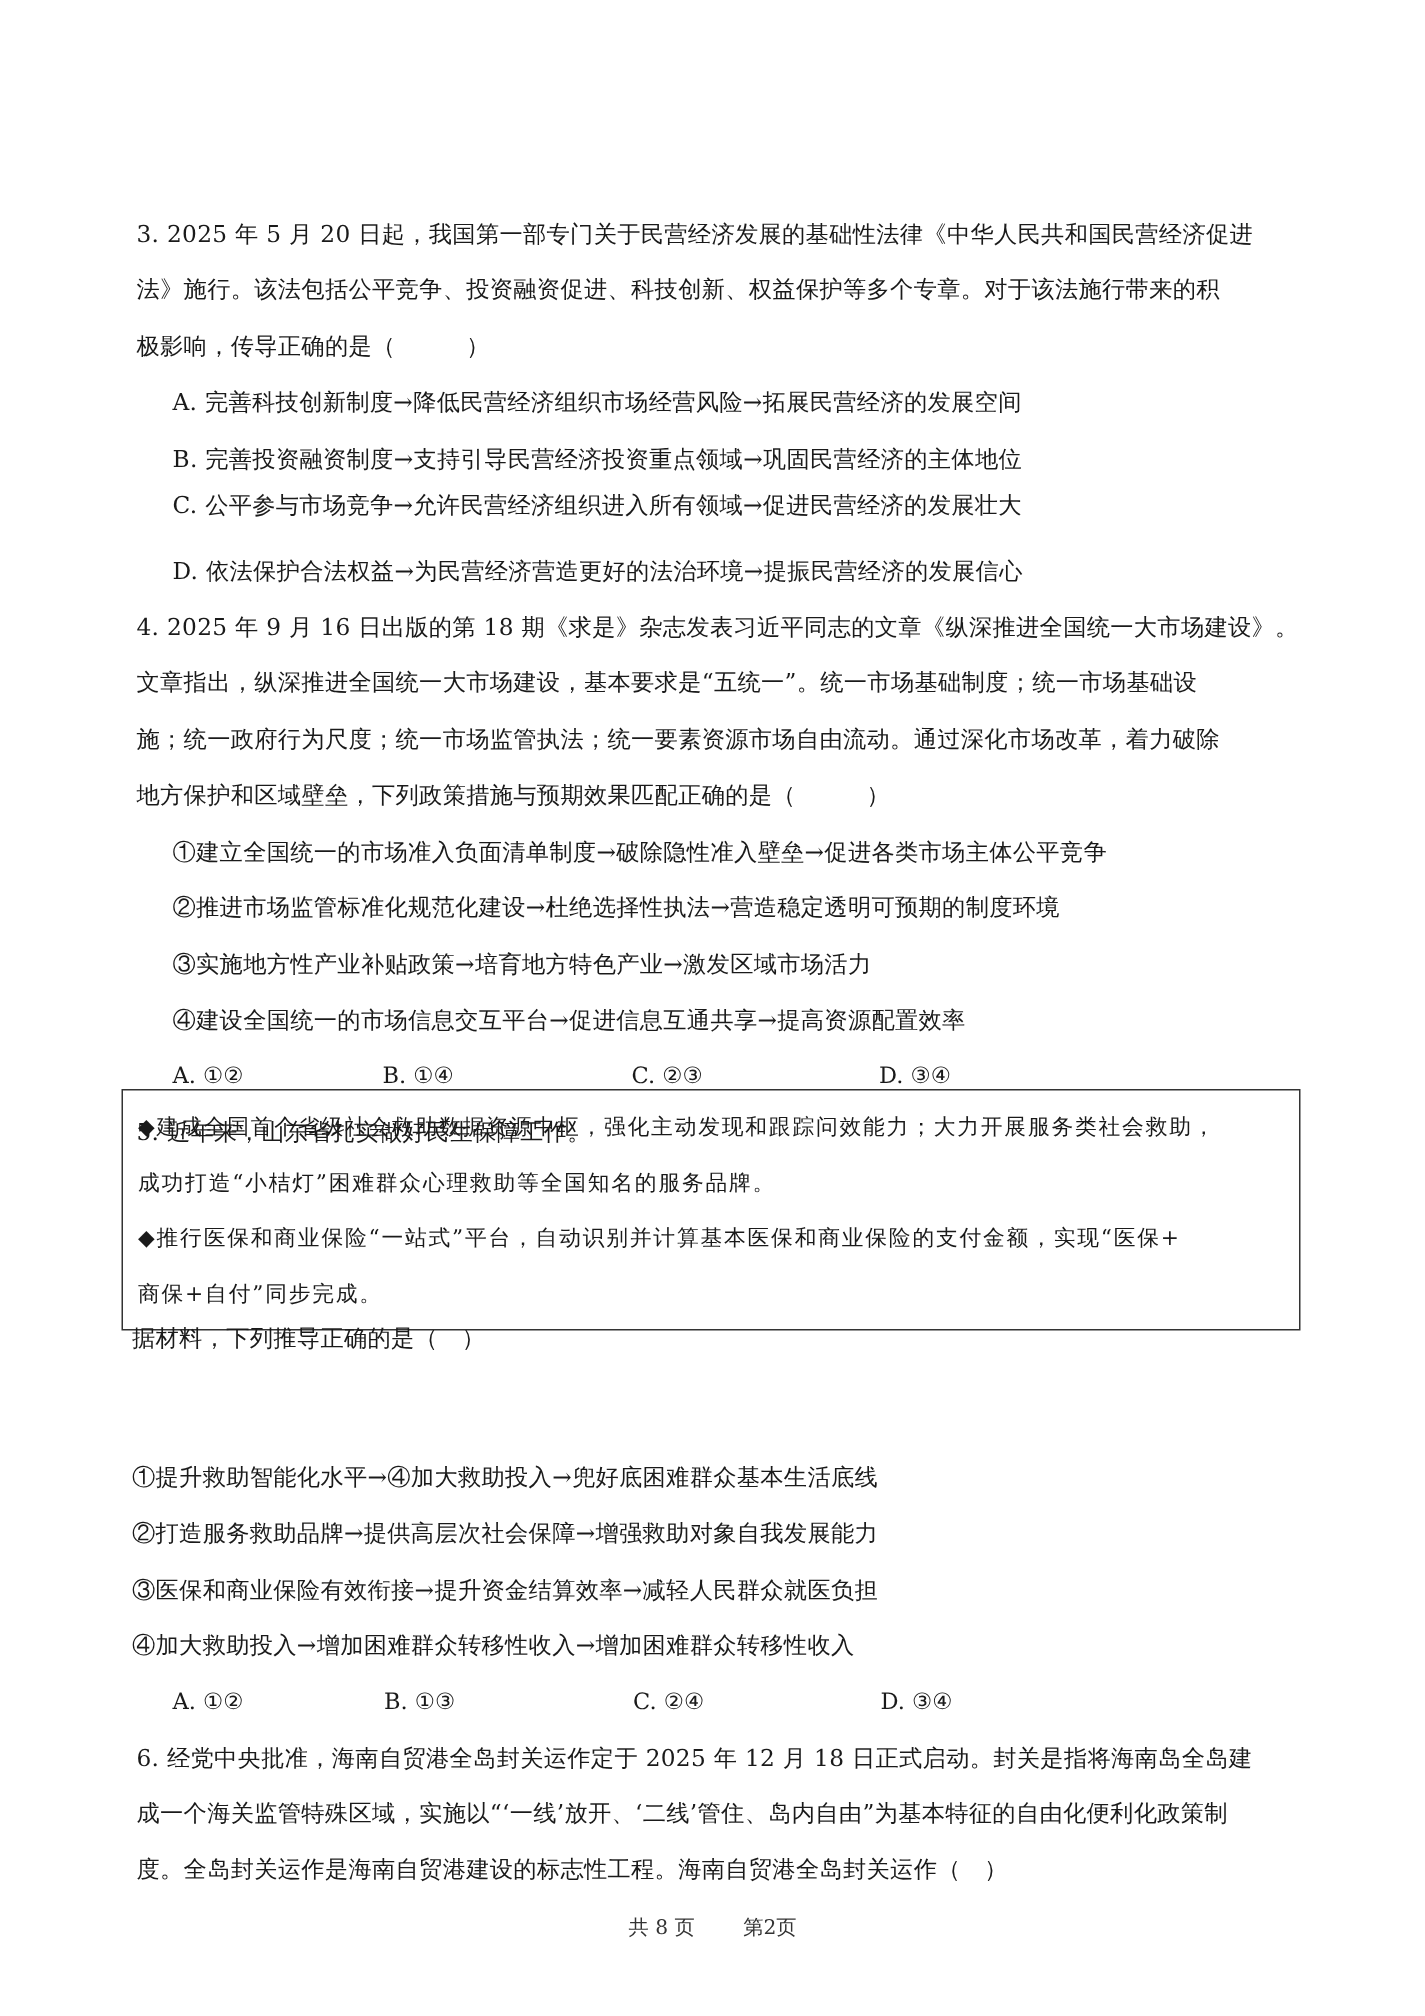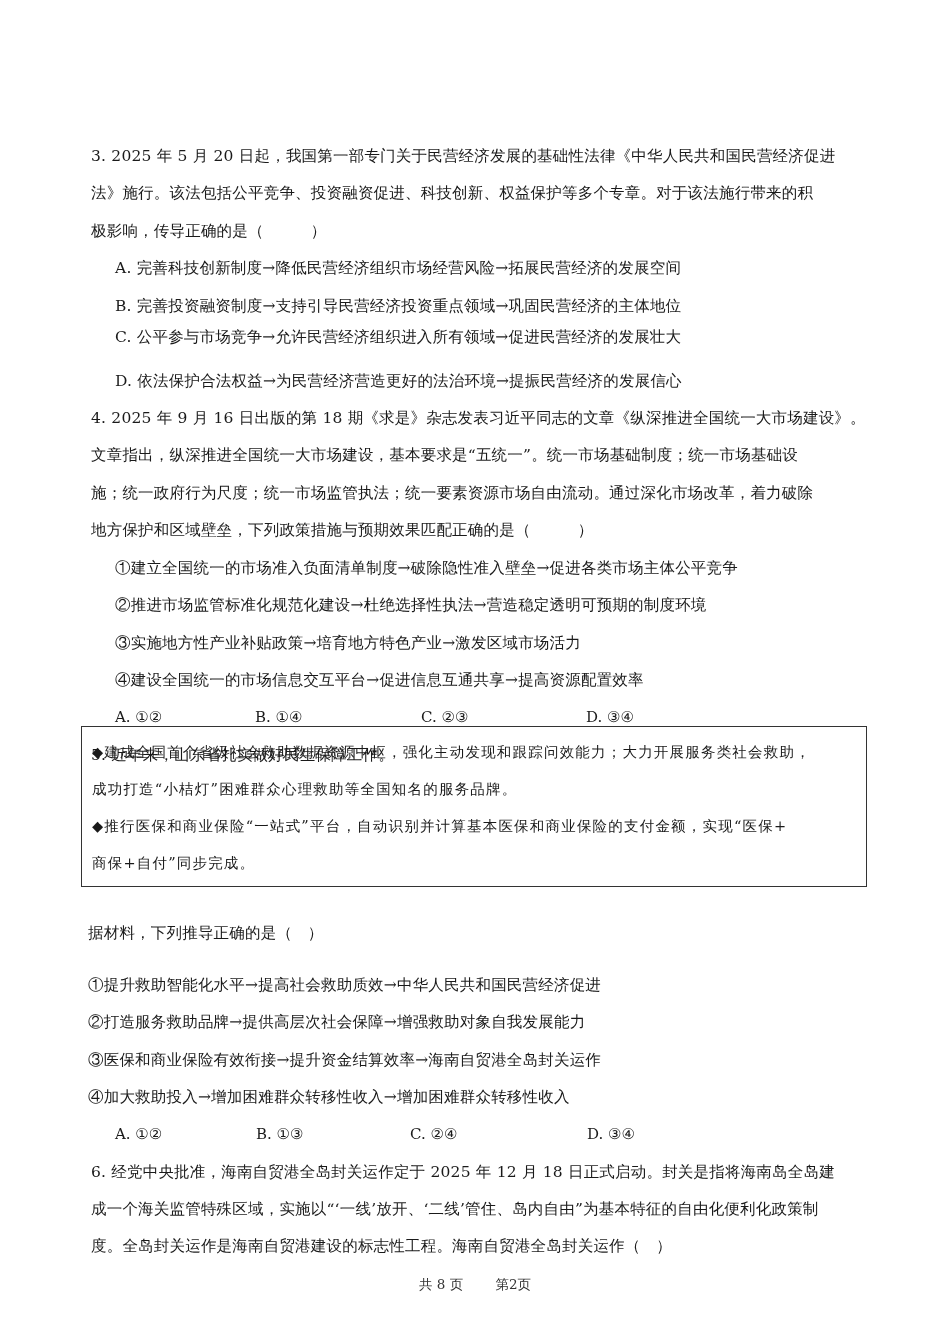--- a/index.html
+++ b/index.html
@@ -46,28 +46,28 @@
   </div>
 
   <div>
     <div class="line" style="top:745px">5. 近年来，山东省扎实做好民生保障工作。</div>
     <div class="box">
       <div class="bl" style="top:15px">◆建成全国首个省级社会救助数据资源中枢，强化主动发现和跟踪问效能力；大力开展服务类社会救助，</div>
       <div class="bl" style="top:52px">成功打造“小桔灯”困难群众心理救助等全国知名的服务品牌。</div>
       <div class="bl" style="top:89px">◆推行医保和商业保险“一站式”平台，自动识别并计算基本医保和商业保险的支付金额，实现“医保+</div>
       <div class="bl" style="top:126px">商保+自付”同步完成。</div>
     </div>
-    <div class="line" style="top:923px; left:88px">据材料，下列推导正确的是（　）</div>
-    <div class="line" style="top:975px; left:88px">①提升救助智能化水平→提高社会救助质效→中华人民共和国民营经济促进</div>
+    <div class="line" style="top:882px; left:88px">据材料，下列推导正确的是（　）</div>
+    <div class="line" style="top:975px; left:88px">①提升救助智能化水平→④加大救助投入→兜好底困难群众基本生活底线</div>
     <div class="line" style="top:1012px; left:88px">②打造服务救助品牌→提供高层次社会保障→增强救助对象自我发展能力</div>
-    <div class="line" style="top:1050px; left:88px">③医保和商业保险有效衔接→提升资金结算效率→海南自贸港全岛封关运作</div>
+    <div class="line" style="top:1050px; left:88px">③医保和商业保险有效衔接→提升资金结算效率→减轻人民群众就医负担</div>
     <div class="line" style="top:1087px; left:88px">④加大救助投入→增加困难群众转移性收入→增加困难群众转移性收入</div>
     <div class="opts" style="top:1124px; left:115px">A. ①②</div>
     <div class="opts" style="top:1124px; left:256px">B. ①③</div>
-    <div class="opts" style="top:1124px; left:410px">C. ②④</div>
+    <div class="opts" style="top:1124px; left:422px">C. ②④</div>
     <div class="opts" style="top:1124px; left:587px">D. ③④</div>
   </div>
 
   <div>
     <div class="line" style="top:1162px">6. 经党中央批准，海南自贸港全岛封关运作定于 2025 年 12 月 18 日正式启动。封关是指将海南岛全岛建</div>
     <div class="line" style="top:1199px">成一个海关监管特殊区域，实施以“‘一线’放开、‘二线’管住、岛内自由”为基本特征的自由化便利化政策制</div>
     <div class="line" style="top:1236px">度。全岛封关运作是海南自贸港建设的标志性工程。海南自贸港全岛封关运作（　）</div>
   </div>
 
   <div class="footer" style="top:1276px">

